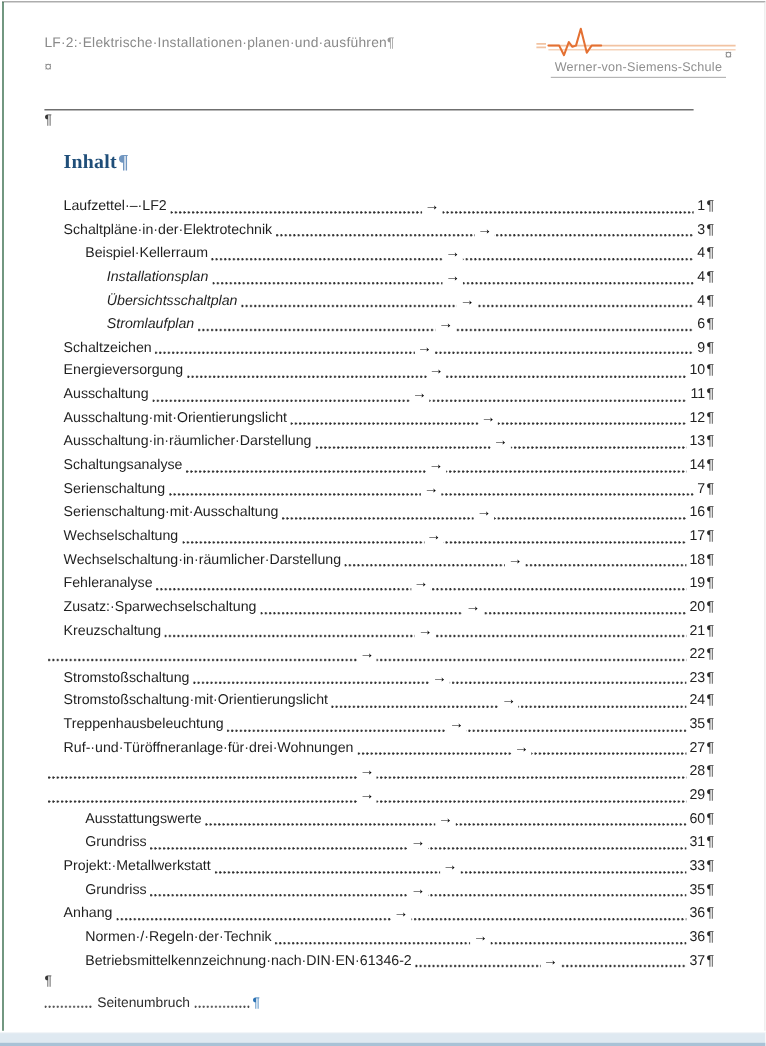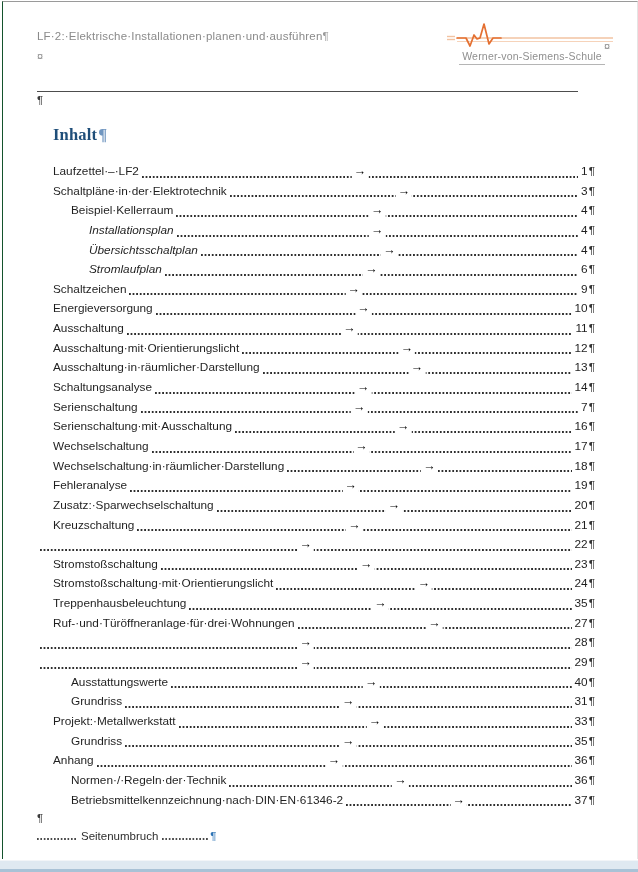--- a/index.html
+++ b/index.html
@@ -140,21 +140,21 @@
       <div class="toc-row lvl1"><span class="toc-label">Fehleranalyse</span><span class="leader"><span class="tab-arrow">→</span></span><span class="toc-page">19</span><span class="row-pilcrow">¶</span></div>
       <div class="toc-row lvl1"><span class="toc-label">Zusatz:·Sparwechselschaltung</span><span class="leader"><span class="tab-arrow">→</span></span><span class="toc-page">20</span><span class="row-pilcrow">¶</span></div>
       <div class="toc-row lvl1"><span class="toc-label">Kreuzschaltung</span><span class="leader"><span class="tab-arrow">→</span></span><span class="toc-page">21</span><span class="row-pilcrow">¶</span></div>
       <div class="toc-row lvl1"><span class="leader"><span class="tab-arrow">→</span></span><span class="toc-page">22</span><span class="row-pilcrow">¶</span></div>
       <div class="toc-row lvl1"><span class="toc-label">Stromstoßschaltung</span><span class="leader"><span class="tab-arrow">→</span></span><span class="toc-page">23</span><span class="row-pilcrow">¶</span></div>
       <div class="toc-row lvl1"><span class="toc-label">Stromstoßschaltung·mit·Orientierungslicht</span><span class="leader"><span class="tab-arrow">→</span></span><span class="toc-page">24</span><span class="row-pilcrow">¶</span></div>
       <div class="toc-row lvl1"><span class="toc-label">Treppenhausbeleuchtung</span><span class="leader"><span class="tab-arrow">→</span></span><span class="toc-page">35</span><span class="row-pilcrow">¶</span></div>
       <div class="toc-row lvl1"><span class="toc-label">Ruf-·und·Türöffneranlage·für·drei·Wohnungen</span><span class="leader"><span class="tab-arrow">→</span></span><span class="toc-page">27</span><span class="row-pilcrow">¶</span></div>
       <div class="toc-row lvl1"><span class="leader"><span class="tab-arrow">→</span></span><span class="toc-page">28</span><span class="row-pilcrow">¶</span></div>
       <div class="toc-row lvl1"><span class="leader"><span class="tab-arrow">→</span></span><span class="toc-page">29</span><span class="row-pilcrow">¶</span></div>
-      <div class="toc-row lvl2"><span class="toc-label">Ausstattungswerte</span><span class="leader"><span class="tab-arrow">→</span></span><span class="toc-page">40</span><span class="row-pilcrow">¶</span></div>
+      <div class="toc-row lvl2"><span class="toc-label">Ausstattungswerte</span><span class="leader"><span class="tab-arrow">→</span></span><span class="toc-page">60</span><span class="row-pilcrow">¶</span></div>
       <div class="toc-row lvl2"><span class="toc-label">Grundriss</span><span class="leader"><span class="tab-arrow">→</span></span><span class="toc-page">31</span><span class="row-pilcrow">¶</span></div>
       <div class="toc-row lvl1"><span class="toc-label">Projekt:·Metallwerkstatt</span><span class="leader"><span class="tab-arrow">→</span></span><span class="toc-page">33</span><span class="row-pilcrow">¶</span></div>
       <div class="toc-row lvl2"><span class="toc-label">Grundriss</span><span class="leader"><span class="tab-arrow">→</span></span><span class="toc-page">35</span><span class="row-pilcrow">¶</span></div>
       <div class="toc-row lvl1"><span class="toc-label">Anhang</span><span class="leader"><span class="tab-arrow">→</span></span><span class="toc-page">36</span><span class="row-pilcrow">¶</span></div>
       <div class="toc-row lvl2"><span class="toc-label">Normen·/·Regeln·der·Technik</span><span class="leader"><span class="tab-arrow">→</span></span><span class="toc-page">36</span><span class="row-pilcrow">¶</span></div>
       <div class="toc-row lvl2"><span class="toc-label">Betriebsmittelkennzeichnung·nach·DIN·EN·61346-2</span><span class="leader"><span class="tab-arrow">→</span></span><span class="toc-page">37</span><span class="row-pilcrow">¶</span></div>
     </div>
 
   <div class="para-mark">¶</div>
 

